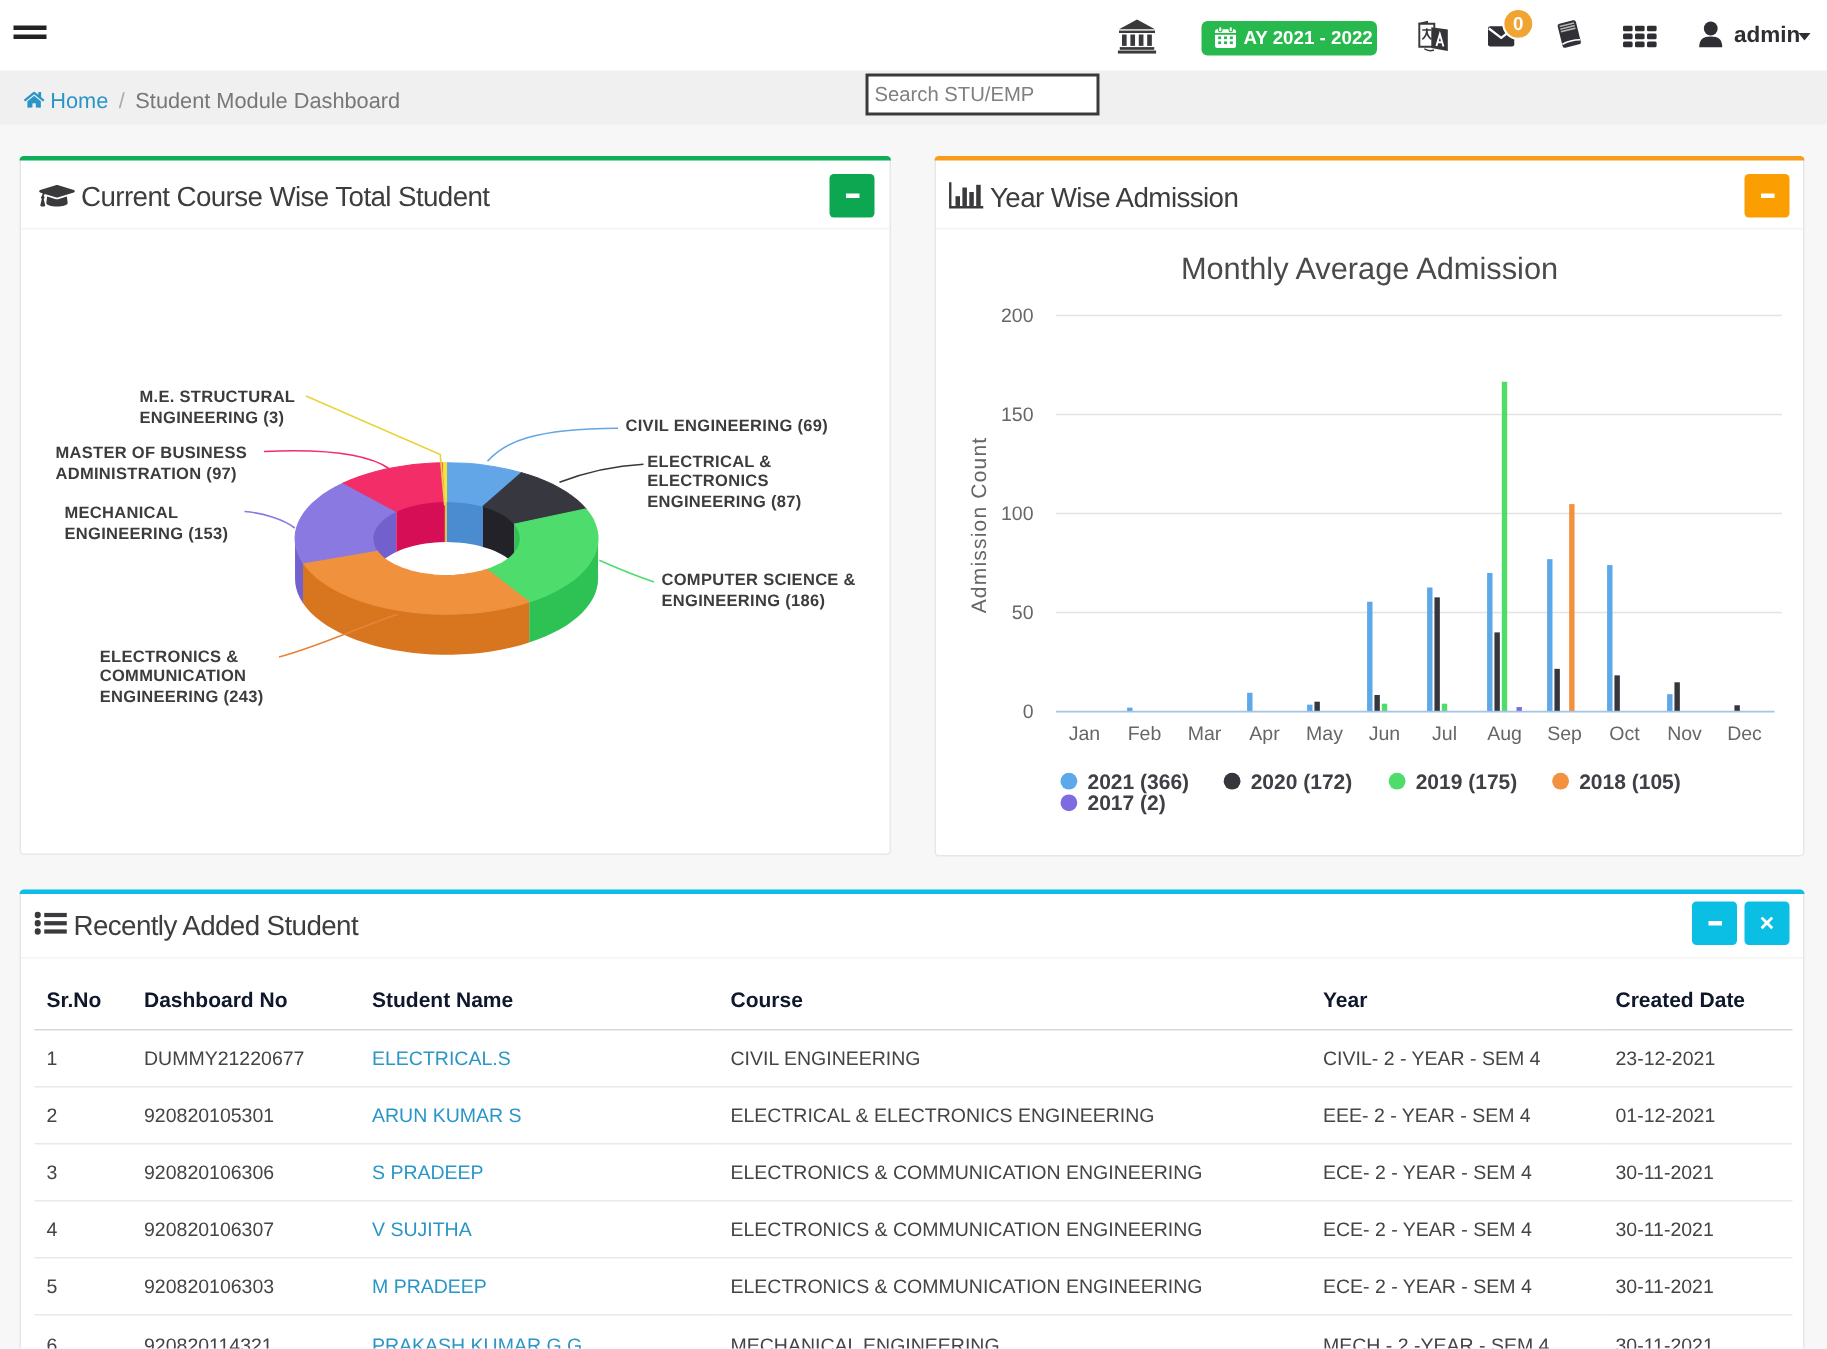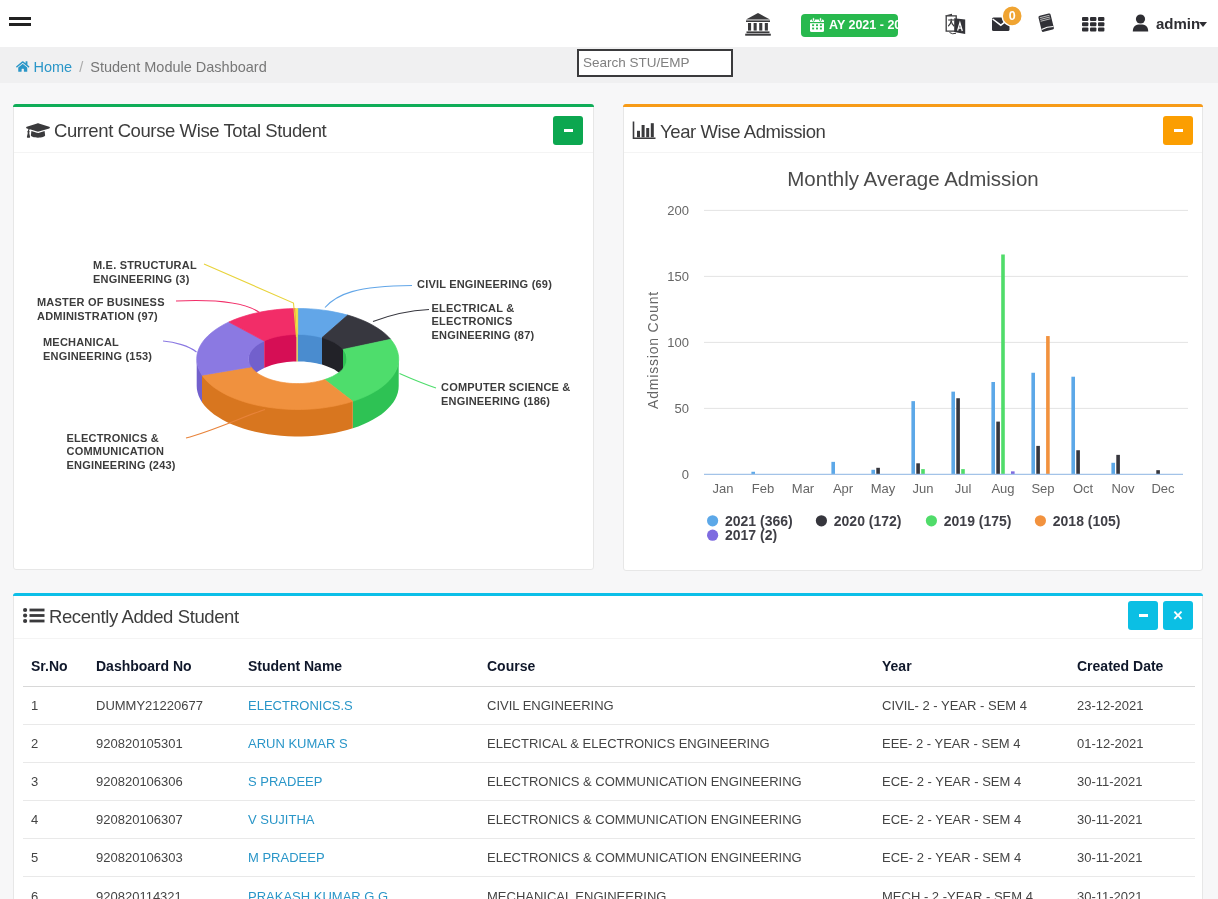--- a/index.html
+++ b/index.html
@@ -2,21 +2,21 @@
 <html><head>
 <meta charset="utf-8">
 <style>
 * { margin:0; padding:0; box-sizing:border-box; }
 html,body { width:1218px; height:899px; overflow:hidden; background:#f7f7f8;
   font-family:"Liberation Sans", sans-serif; position:relative; }
 .navbar { position:absolute; left:0; top:0; width:1218px; height:47px; background:#fff; z-index:5; }
 .burger b { position:absolute; left:9px; width:22px; height:2.6px; background:#222; }
 .search { position:absolute; left:577px; top:11px; width:156px; height:28px; border:2px solid #3a3a3c;
   background:#fff; font-size:13.5px; color:#808080; padding-left:4px; line-height:24px;margin-top:38px; }
-.aybtn { position:absolute; left:801px; top:14px; width:97px; height:23px; background:#28B94E;
+.aybtn { position:absolute; left:801px; top:14px; width:117px; height:23px; background:#28B94E;
   border-radius:4px; color:#fff; font-size:12.5px; font-weight:bold; text-align:left; line-height:23px;
   padding-left:28px; white-space:nowrap; }
 .admin { position:absolute; left:1156px; top:15px; font-size:15px; font-weight:bold; color:#2e2e33; }
 .caret { position:absolute; left:1199px; top:22px; width:0; height:0; border-left:4.5px solid transparent;
   border-right:4.5px solid transparent; border-top:5px solid #2e2e33; }
 .crumbbar { position:absolute; left:0; top:47px; width:1218px; height:36px; background:#f0f0f1; }
 .crumb { position:absolute; left:16px; top:59px; font-size:14.5px; color:#777; }
 .crumb a { color:#2a96c8; text-decoration:none; }
 .crumb .sep { color:#aaa; padding:0 7px; }
 .panel { position:absolute; background:#fff; border:1px solid #e7e7e7; border-radius:3px; }
@@ -251,21 +251,21 @@
           <th style="width:65px">Sr.No</th>
           <th style="width:152px">Dashboard No</th>
           <th style="width:239px">Student Name</th>
           <th style="width:395px">Course</th>
           <th style="width:195px">Year</th>
           <th>Created Date</th>
         </tr>
     <tr>
           <td>1</td>
           <td>DUMMY21220677</td>
-          <td class="lnk">ELECTRONICS.S</td>
+          <td class="lnk">ELECTRICAL.S</td>
           <td>CIVIL ENGINEERING</td>
           <td>CIVIL- 2 - YEAR - SEM 4</td>
           <td>23-12-2021</td>
         </tr>
         <tr>
           <td>2</td>
           <td>920820105301</td>
           <td class="lnk">ARUN KUMAR S</td>
           <td>ELECTRICAL &amp; ELECTRONICS ENGINEERING</td>
           <td>EEE- 2 - YEAR - SEM 4</td>

